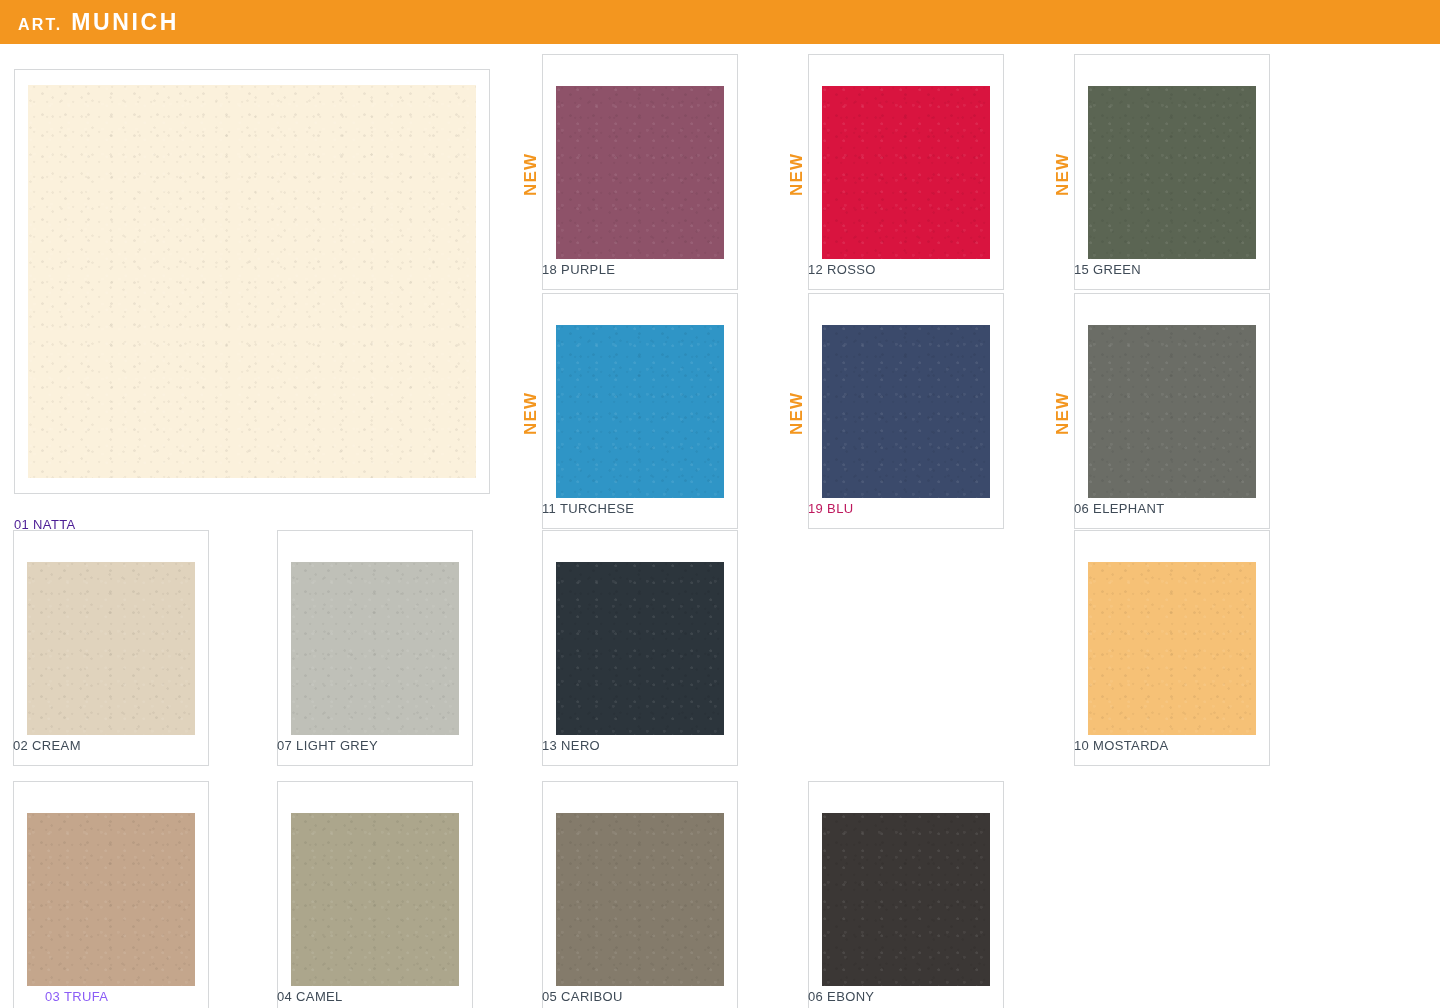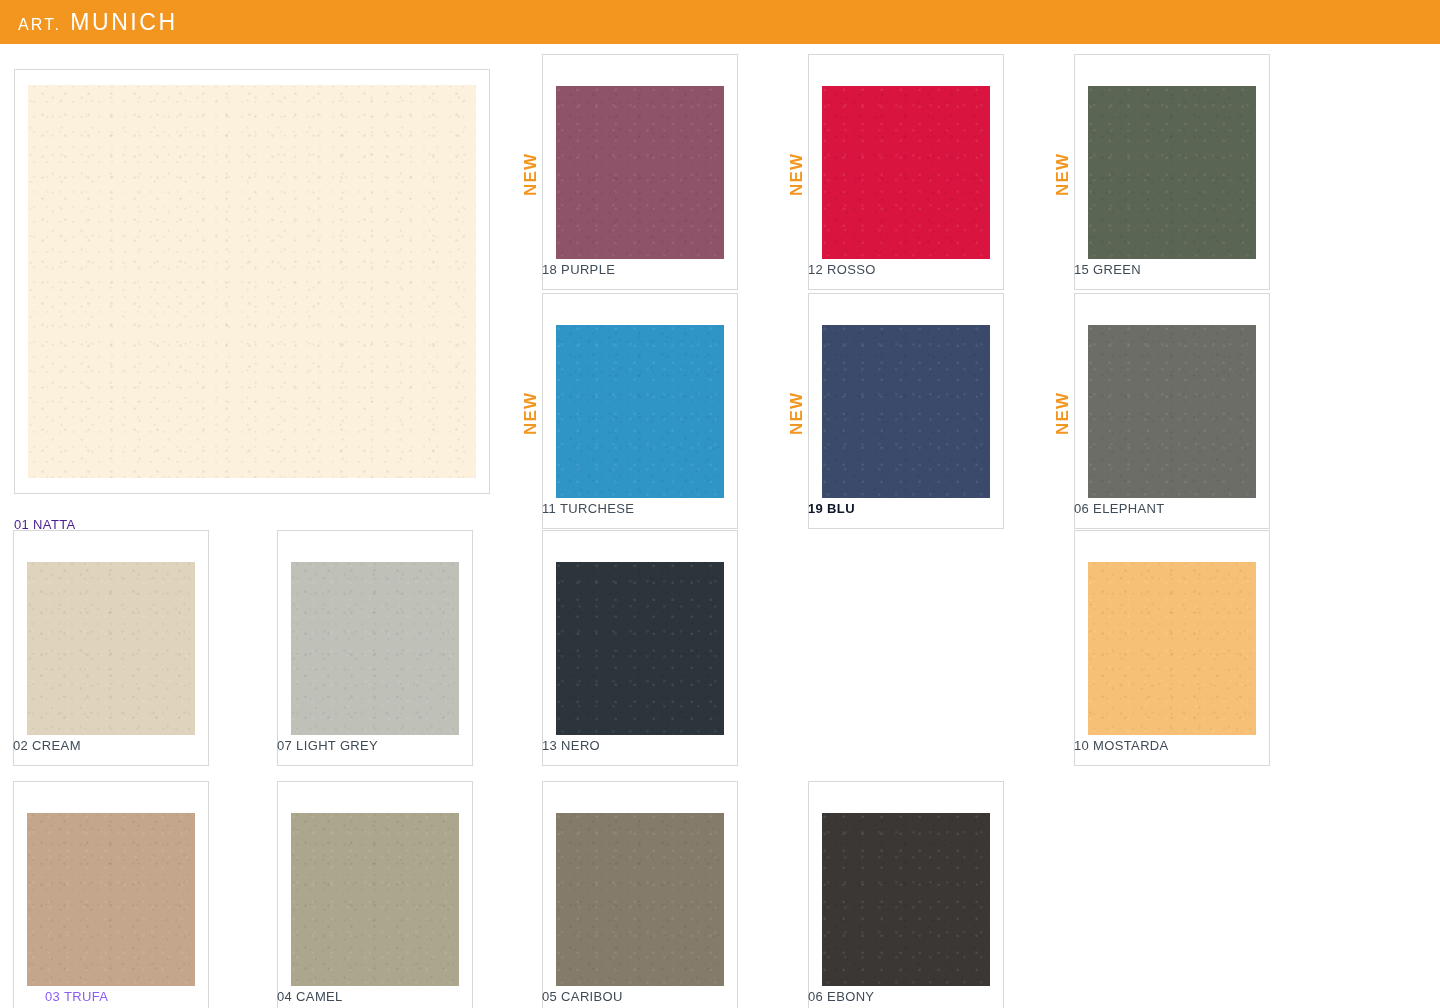--- a/index.html
+++ b/index.html
@@ -24,21 +24,21 @@
     height: 44px;
     background: #F3961F;
     display: flex;
     align-items: center;
   }
   #header-title {
     margin-left: 18px;
     color: #ffffff;
     font-size: 23px;
     letter-spacing: 2.6px;
-    font-weight: 400;
+    font-weight: 700;
     white-space: pre;
     line-height: 1;
   }
   #header-title .art-part {
     font-size: 16px;
     letter-spacing: 2.2px;
   }
 
   
   #swatch-grid {
@@ -149,21 +149,21 @@
       <div class="swatch-card" style="width: 196px; height: 236px; border-color: rgb(214, 216, 218);">
         <div class="swatch-fill" style="width: 168px; height: 173px; background: rgb(47, 149, 198);"></div>
       </div>
       <div class="swatch-label" style="top: 208px; color: rgb(63, 75, 87);">11 TURCHESE</div>
       <div class="new-badge" style="color: rgb(243, 150, 31); left: -3px; top: 125px;">NEW</div>
     </div>
     <div class="swatch-cell" style="left: 808px; top: 249px; width: 196px; height: 232px;">
       <div class="swatch-card" style="width: 196px; height: 236px; border-color: rgb(214, 216, 218);">
         <div class="swatch-fill" style="width: 168px; height: 173px; background: rgb(59, 74, 107);"></div>
       </div>
-      <div class="swatch-label" style="top: 208px; color: #0f172a; font-weight: bold;">19 BLU</div>
+      <div class="swatch-label" style="top: 208px; color: #be185d;">19 BLU</div>
       <div class="new-badge" style="color: rgb(243, 150, 31); left: -3px; top: 125px;">NEW</div>
     </div>
     <div class="swatch-cell" style="left: 1074px; top: 249px; width: 196px; height: 232px;">
       <div class="swatch-card" style="width: 196px; height: 236px; border-color: rgb(214, 216, 218);">
         <div class="swatch-fill" style="width: 168px; height: 173px; background: rgb(107, 109, 102);"></div>
       </div>
       <div class="swatch-label" style="top: 208px; color: rgb(63, 75, 87);">06 ELEPHANT</div>
       <div class="new-badge" style="color: rgb(243, 150, 31); left: -3px; top: 125px;">NEW</div>
     </div>
     <div class="swatch-cell" style="left: 13px; top: 486px; width: 196px; height: 232px;">

